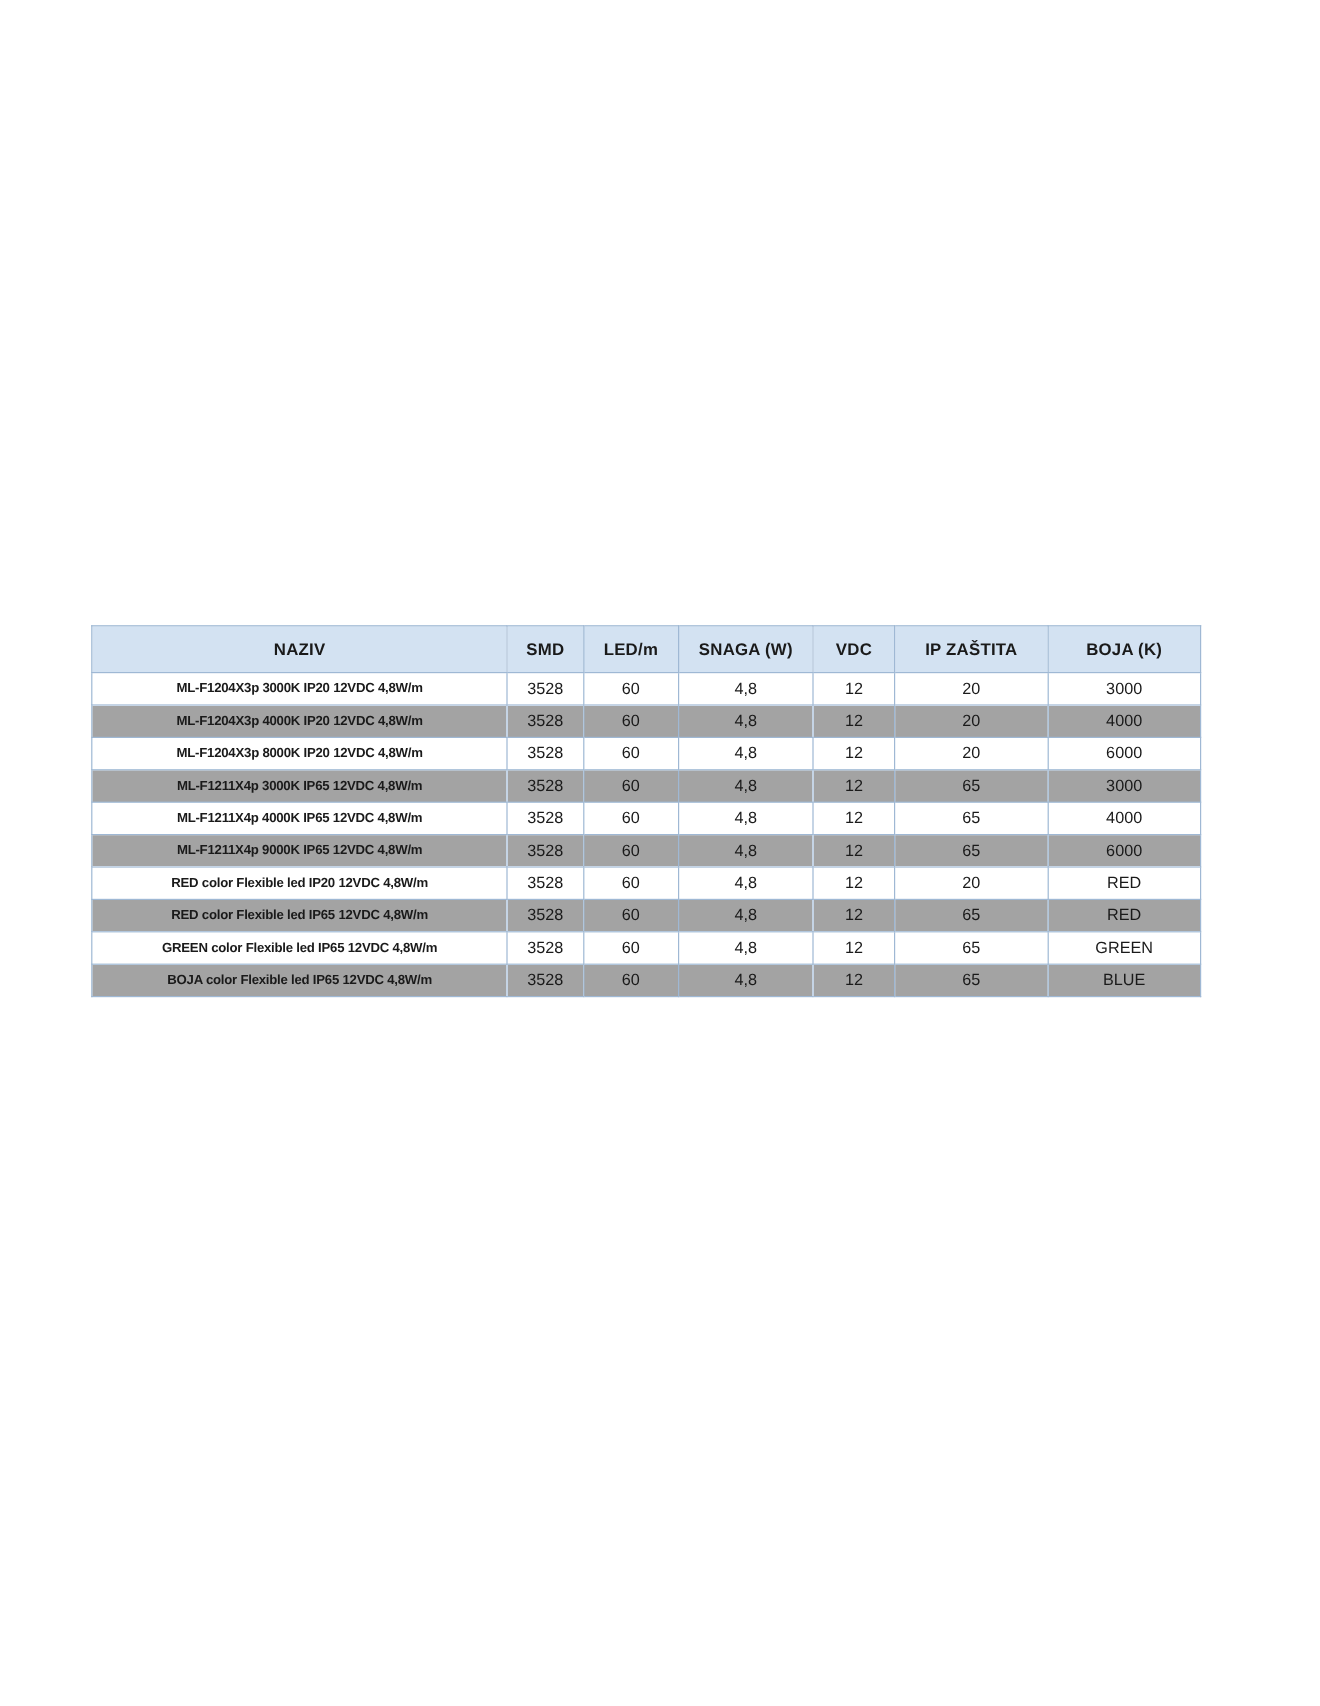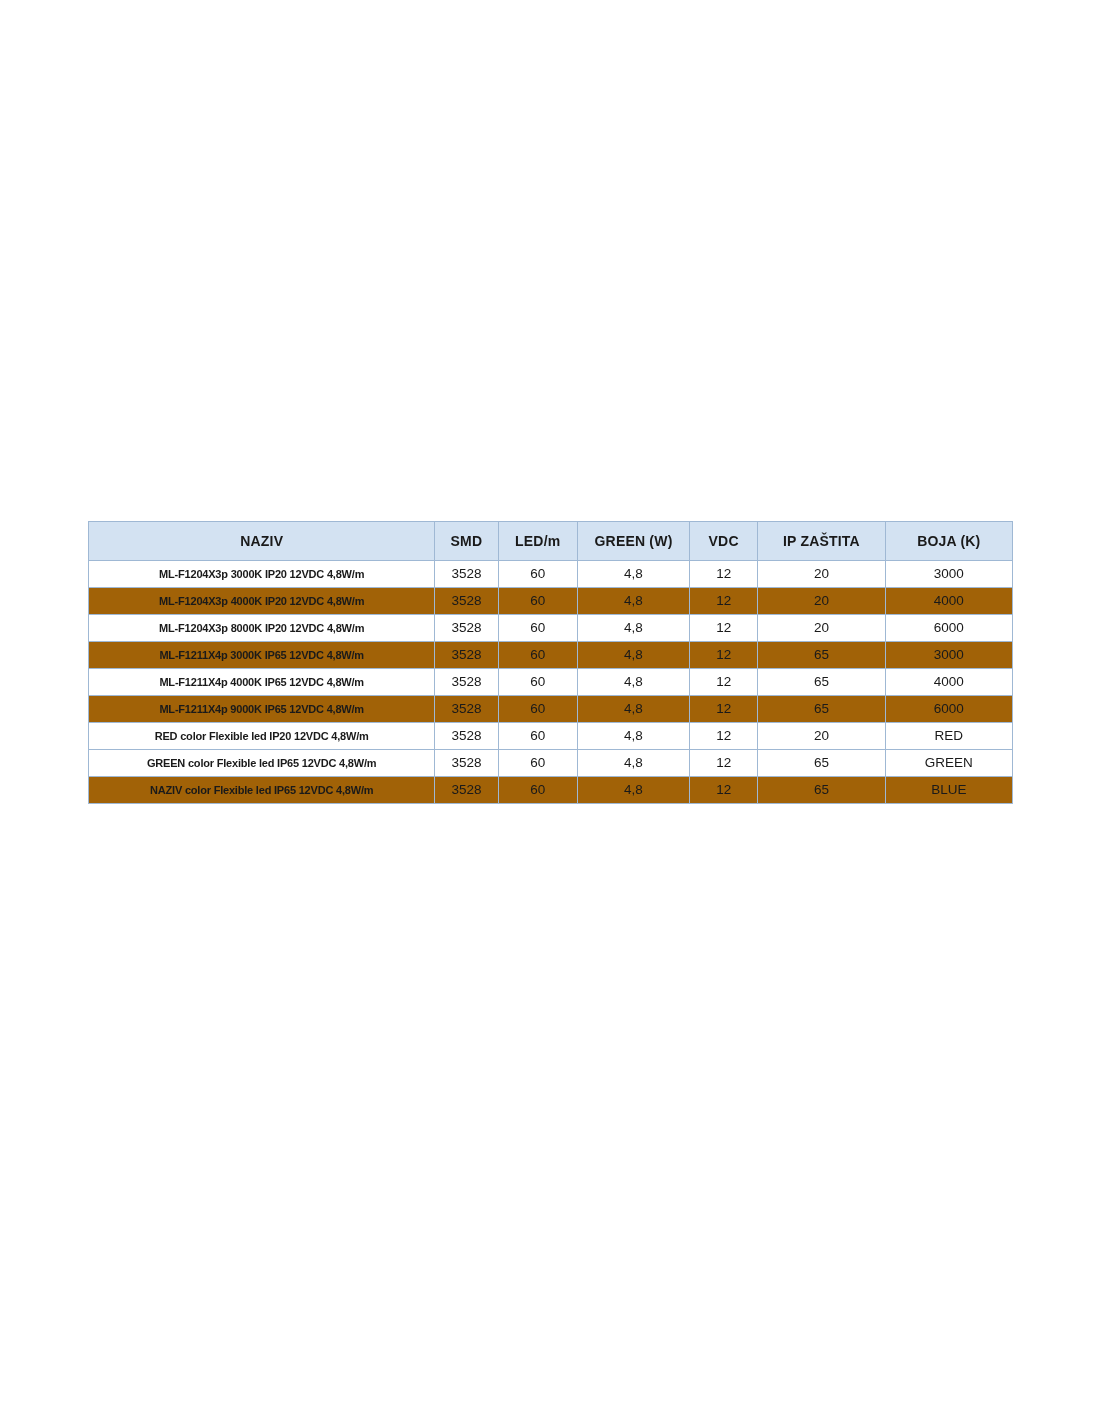--- a/index.html
+++ b/index.html
@@ -9,21 +9,21 @@
   }
   body {
     width: 1100px;
     height: 1422px;
     position: relative;
     font-family: "Liberation Sans", sans-serif;
     overflow: hidden;
   }
   #spec-table-wrap {
     position: absolute;
-    left: 88px;
+    left: 76px;
     top: 521px;
     width: 777px;
   }
   table.spec-table {
     border-collapse: collapse;
     width: 925px;
     table-layout: fixed;
   }
   table.spec-table th,
   table.spec-table td {
@@ -43,21 +43,21 @@
     font-weight: bold;
     letter-spacing: 0.2px;
     height: 38px;
     line-height: 38px;
     font-size: 14px;
   }
   table.spec-table tbody tr.row-odd td {
     background: #ffffff;
   }
   table.spec-table tbody tr.row-even td {
-    background: #a16207;
+    background: #a3a3a3;
   }
   table.spec-table td.col-naziv {
     font-weight: bold;
     font-size: 11px;
     letter-spacing: -0.2px;
   }
   
   col.c0 { width: 340px; }
   col.c1 { width: 62px; }
   col.c2 { width: 78px; }
@@ -78,21 +78,21 @@
         <col class="c3">
         <col class="c4">
         <col class="c5">
         <col class="c6">
     </colgroup>
     <thead>
       <tr>
         <th>NAZIV</th>
         <th>SMD</th>
         <th>LED/m</th>
-        <th>GREEN (W)</th>
+        <th>SNAGA (W)</th>
         <th>VDC</th>
         <th>IP ZAŠTITA</th>
         <th>BOJA (K)</th>
       </tr>
     </thead>
     <tbody>
       <tr class="row-odd">
         <td class="col-naziv">ML-F1204X3p 3000K IP20 12VDC 4,8W/m</td>
         <td>3528</td>
         <td>60</td>
@@ -148,31 +148,40 @@
       </tr>
       <tr class="row-odd">
         <td class="col-naziv">RED color Flexible led IP20 12VDC 4,8W/m</td>
         <td>3528</td>
         <td>60</td>
         <td>4,8</td>
         <td>12</td>
         <td>20</td>
         <td>RED</td>
       </tr>
+      <tr class="row-even">
+        <td class="col-naziv">RED color Flexible led IP65 12VDC 4,8W/m</td>
+        <td>3528</td>
+        <td>60</td>
+        <td>4,8</td>
+        <td>12</td>
+        <td>65</td>
+        <td>RED</td>
+      </tr>
       <tr class="row-odd">
         <td class="col-naziv">GREEN color Flexible led IP65 12VDC 4,8W/m</td>
         <td>3528</td>
         <td>60</td>
         <td>4,8</td>
         <td>12</td>
         <td>65</td>
         <td>GREEN</td>
       </tr>
       <tr class="row-even">
-        <td class="col-naziv">NAZIV color Flexible led IP65 12VDC 4,8W/m</td>
+        <td class="col-naziv">BOJA color Flexible led IP65 12VDC 4,8W/m</td>
         <td>3528</td>
         <td>60</td>
         <td>4,8</td>
         <td>12</td>
         <td>65</td>
         <td>BLUE</td>
       </tr>
     </tbody>
   </table>
 </div>

